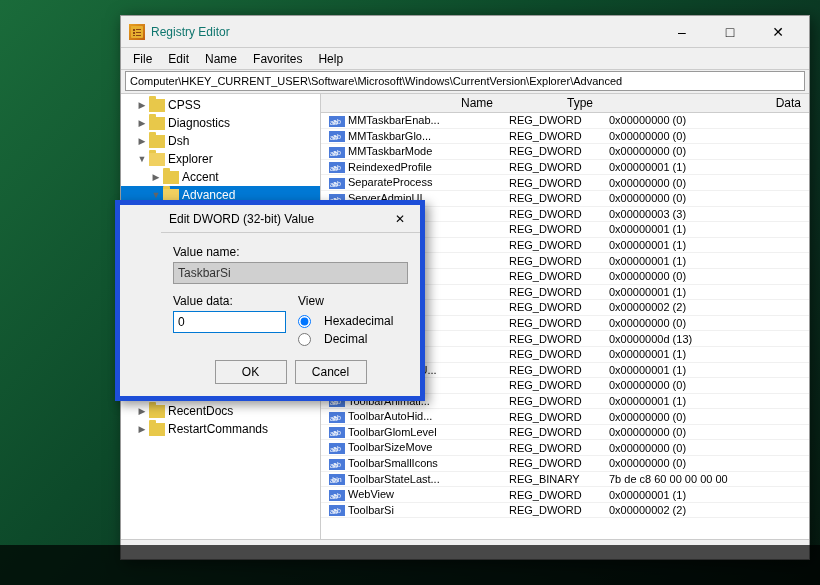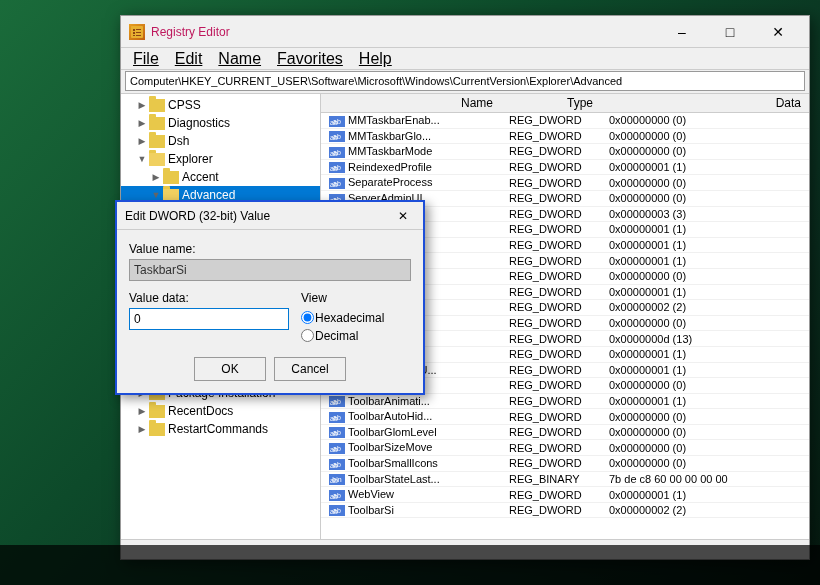--- a/index.html
+++ b/index.html
@@ -55,21 +55,21 @@
       height: 16px;
       margin-right: 6px;
       background: linear-gradient(135deg, #e8a020, #c06010);
       display: inline-flex;
       align-items: center;
       justify-content: center;
     }
     .title-bar-text {
       flex: 1;
       font-size: 12px;
-      color: #be185d;
+      color: #0f766e;
     }
     .title-bar-controls {
       display: flex;
       gap: 2px;
     }
     .title-btn {
       width: 46px;
       height: 26px;
       background: transparent;
       border: none;
@@ -87,22 +87,21 @@
       background: #f0f0f0;
       display: flex;
       align-items: center;
       padding: 0 4px;
       border-bottom: 1px solid #ccc;
       flex-shrink: 0;
     }
     .menu-item {
       padding: 2px 8px;
       cursor: pointer;
-      font-size: 16px;
-      text-decoration: underline;
+      font-size: 12px;
     }
 
     
     .address-bar {
       height: 24px;
       background: #f0f0f0;
       display: flex;
       align-items: flex-end;
       padding: 2px 4px;
       border-bottom: 1px solid #ccc;
@@ -233,22 +232,23 @@
       position: absolute;
       top: 0; left: 0; right: 0; bottom: 0;
       z-index: 10;
     }
     .dialog {
       position: absolute;
       top: 200px;
       left: 115px;
       width: 310px;
       background: #f0f0f0;
-      border: 2px solid #1d4ed8;
+      border: 5px solid #1d4ed8;
       box-shadow: 4px 4px 10px rgba(0,0,0,0.4);
+      padding-left: 41px;
     }
     .dialog-title-bar {
       height: 28px;
       background: #f0f0f0;
       display: flex;
       align-items: center;
       padding: 0 8px;
       border-bottom: 1px solid #ccc;
     }
     .dialog-title-text {
@@ -301,24 +301,24 @@
       background: white;
       padding: 0 4px;
       font-size: 12px;
     }
     .base-group-label {
       font-size: 12px;
       margin-bottom: 6px;
     }
     .radio-item {
       display: flex;
-      align-items: flex-start;
+      align-items: flex-end;
       margin-bottom: 4px;
       font-size: 12px;
-      gap: 1px;
+      gap: 13px;
     }
     .dialog-buttons {
       display: flex;
       justify-content: center;
       gap: 8px;
       margin-top: 10px;
     }
     .dialog-btn {
       width: 72px;
       height: 24px;

